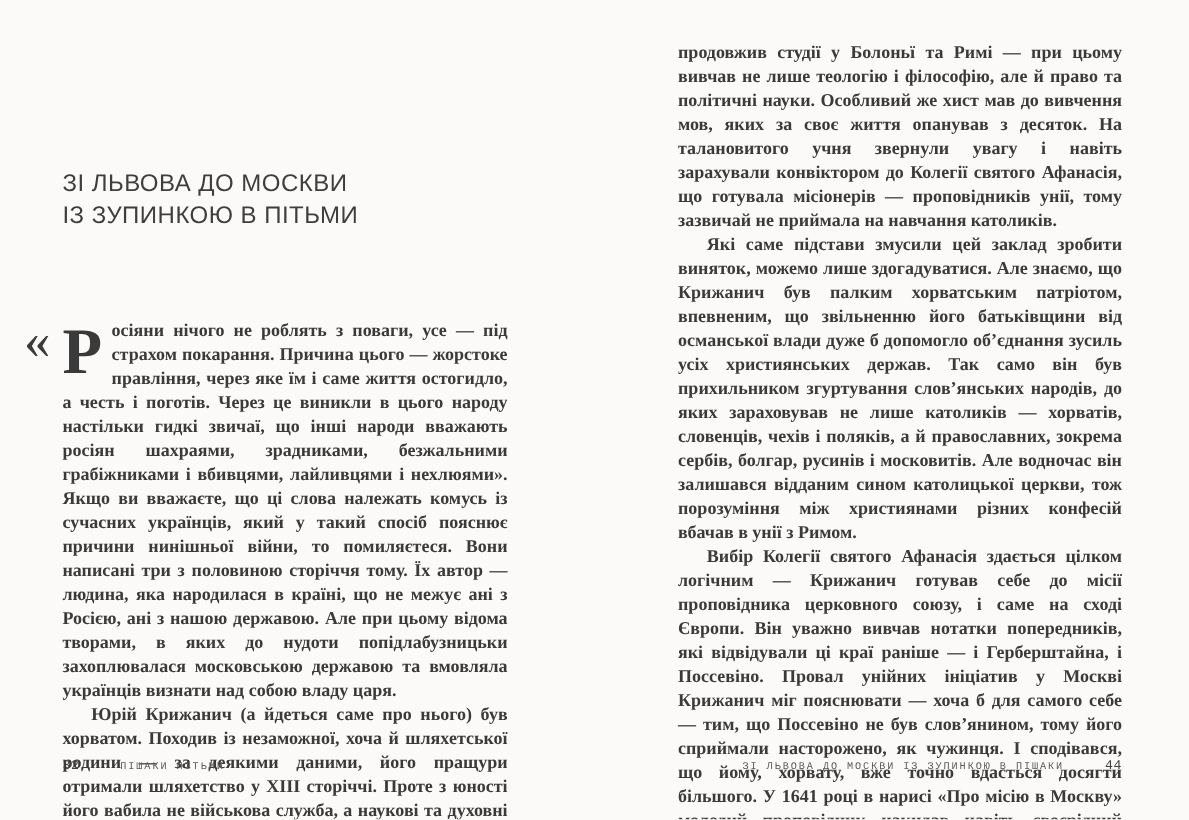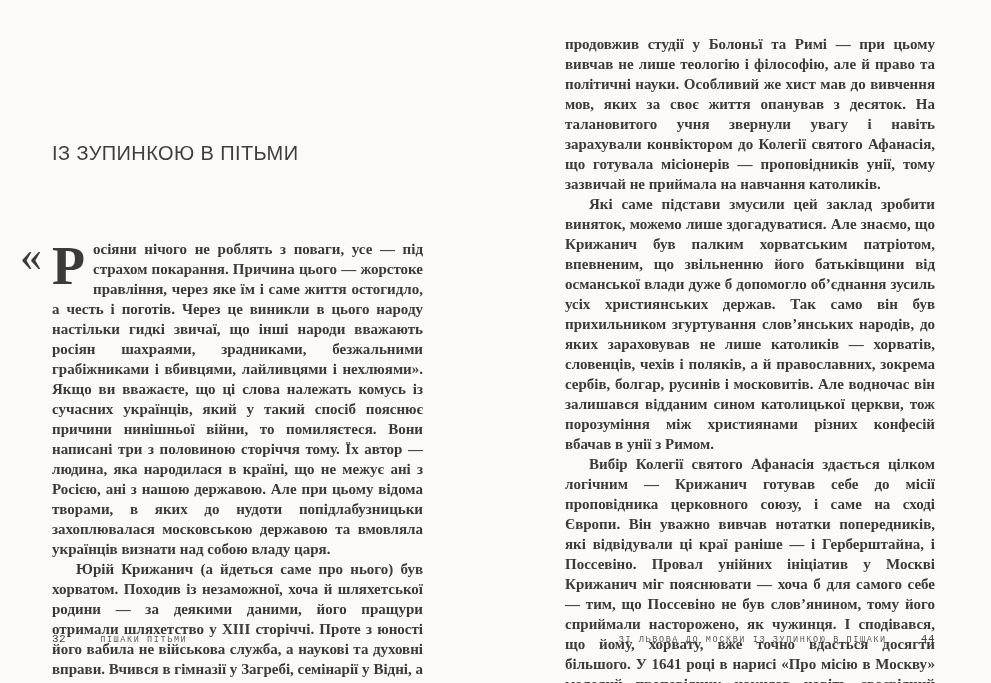--- a/index.html
+++ b/index.html
@@ -113,20 +113,21 @@
   .page-right .running-title { margin-right: 34px; }
 </style>
 </head>
 <body>
 
 <div class="spread">
 
   <div class="page page-left">
 
     <div class="chapter-title">
+      <div>ЗІ ЛЬВОВА ДО МОСКВИ</div>
       <div>ІЗ ЗУПИНКОЮ В ПІТЬМИ</div>
     </div>
 
     <div class="body-text first-block">
       <span class="open-quote">«</span>
       <p class="para"><span class="dropcap">Р</span><span>осіяни нічого не роблять з поваги, усе — під страхом покарання. Причина цього — жорстоке правління, через яке їм і саме життя остогидло, а честь і поготів. Через це виникли в цього народу настільки гидкі звичаї, що інші народи вважають росіян шахраями, зрадниками, безжальними грабіжниками і вбивцями, лайливцями і нехлюями». Якщо ви вважаєте, що ці слова належать комусь із сучасних українців, який у такий спосіб пояснює причини нинішньої війни, то помиляєтеся. Вони написані три з половиною сторіччя тому. Їх автор — людина, яка народилася в країні, що не межує ані з Росією, ані з нашою державою. Але при цьому відома творами, в яких до нудоти попідлабузницьки захоплювалася московською державою та вмовляла українців визнати над собою владу царя.</span></p>
       <p class="para">Юрій Крижанич (а йдеться саме про нього) був хорватом. Походив із незаможної, хоча й шляхетської родини — за деякими даними, його пращури отримали шляхетство у XIII сторіччі. Проте з юності його вабила не військова служба, а наукові та духовні вправи. Вчився в гімназії у Загребі, семінарії у Відні, а потім</p>
     </div>
 
     <div class="page-footer">

